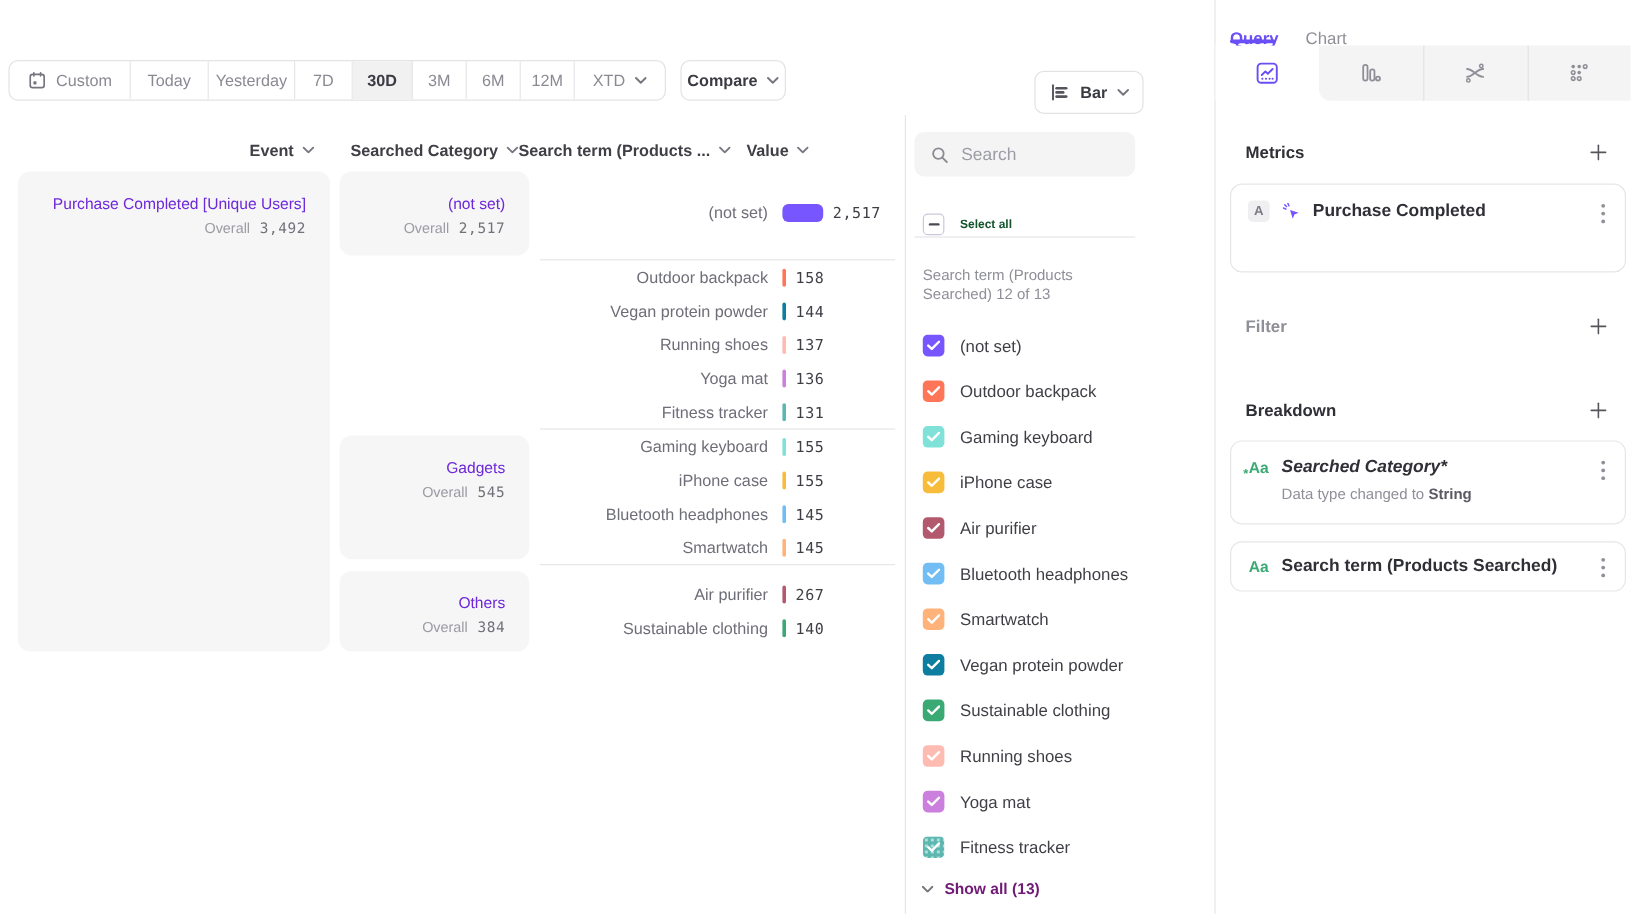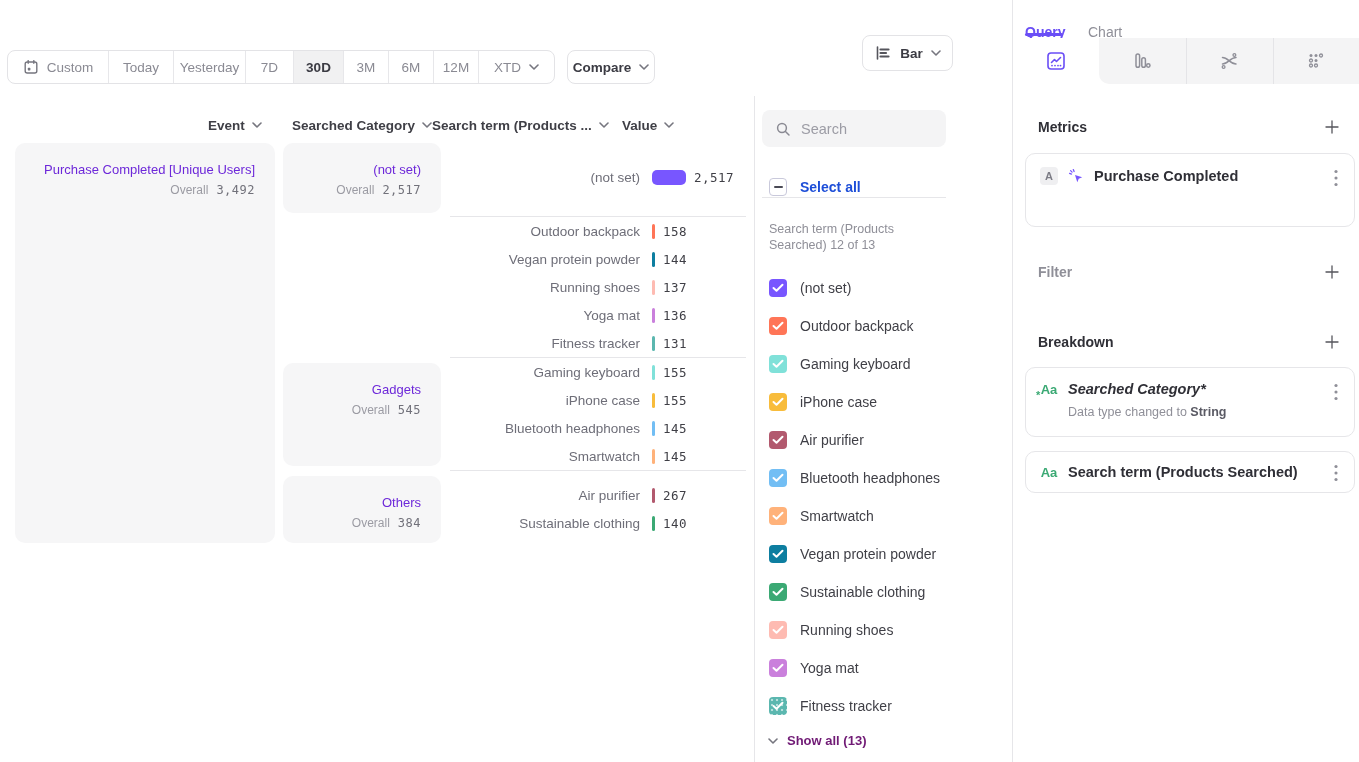--- a/index.html
+++ b/index.html
@@ -47,21 +47,21 @@
                      font-size:14.5px; color:#3F3F46; width:130px; }
   .searchbox input::placeholder { color:#9C9CA5; }
   .cb { width:18px; height:18px; border-radius:4px; display:flex; align-items:center; justify-content:center; flex:0 0 auto; }
   .cb.ind { background:#fff; border:1.5px solid #C9C9DB; }
   .cb.ind .dash { width:9px; height:2px; background:#4A4A55; border-radius:1px; }
   .cb.dots { background-image: radial-gradient(circle at 3px 3px, rgba(255,255,255,.55) 1.1px, transparent 1.6px);
              background-size:5px 5px; }
   .fp-row { position:absolute; left:769px; height:24px; display:flex; align-items:center; gap:13px; cursor:pointer; }
   .fp-label { font-size:14px; color:#3F3F46; white-space:nowrap; }
   .fp-group-label { position:absolute; left:769px; top:221px; width:185px; font-size:12.5px; line-height:16px; color:#8F8F98; }
-  .selall-label { font-size:14px; font-weight:700; color:#1d4ed8; }
+  .selall-label { font-size:10px; font-weight:700; color:#14532d; }
   .showall { position:absolute; left:768px; top:733px; display:flex; align-items:center; gap:9px; cursor:pointer; }
   .showall span { font-size:13px; font-weight:600; color:#701a75; }
 
   
   .qtab { position:absolute; top:10px; font-size:14px; cursor:pointer;margin-top:14px; }
   .qtab.on { color:#6A4EF6; font-weight:700; }
   .qtab.off { color:#8F8F98; font-weight:500; }
   .qtab-underline { position:absolute; left:1025px; top:33px; width:38px; height:3px; background:#6A4EF6; border-radius:2px; }
   .ribbon { position:absolute; left:1099px; top:38px; width:260px; height:46px; background:#F4F4F5; border-radius:0 0 0 10px; }
   .rtab { position:absolute; top:38px; width:86px; height:46px; display:flex; align-items:center; justify-content:center; cursor:pointer; }
@@ -205,21 +205,21 @@
     </div>
   </div>
 
   <div class="pill" style="left:567px; top:50px; width:88px">
     <span>Compare</span>
     <svg class="chev" width="10" height="6">
         <use href="#i-chev"></use>
       </svg>
   </div>
 
-  <div class="pill" style="left:862px; top:35px; width:91px; height:36px">
+  <div class="pill" style="left:862px; top:59px; width:91px; height:36px">
     <svg width="18" height="18" color="#55555C">
         <use href="#i-hbar"></use>
       </svg>
     <span>Bar</span>
     <svg class="chev" width="10" height="6">
         <use href="#i-chev"></use>
       </svg>
   </div>
 
   <div class="hdr" style="left:208px">

